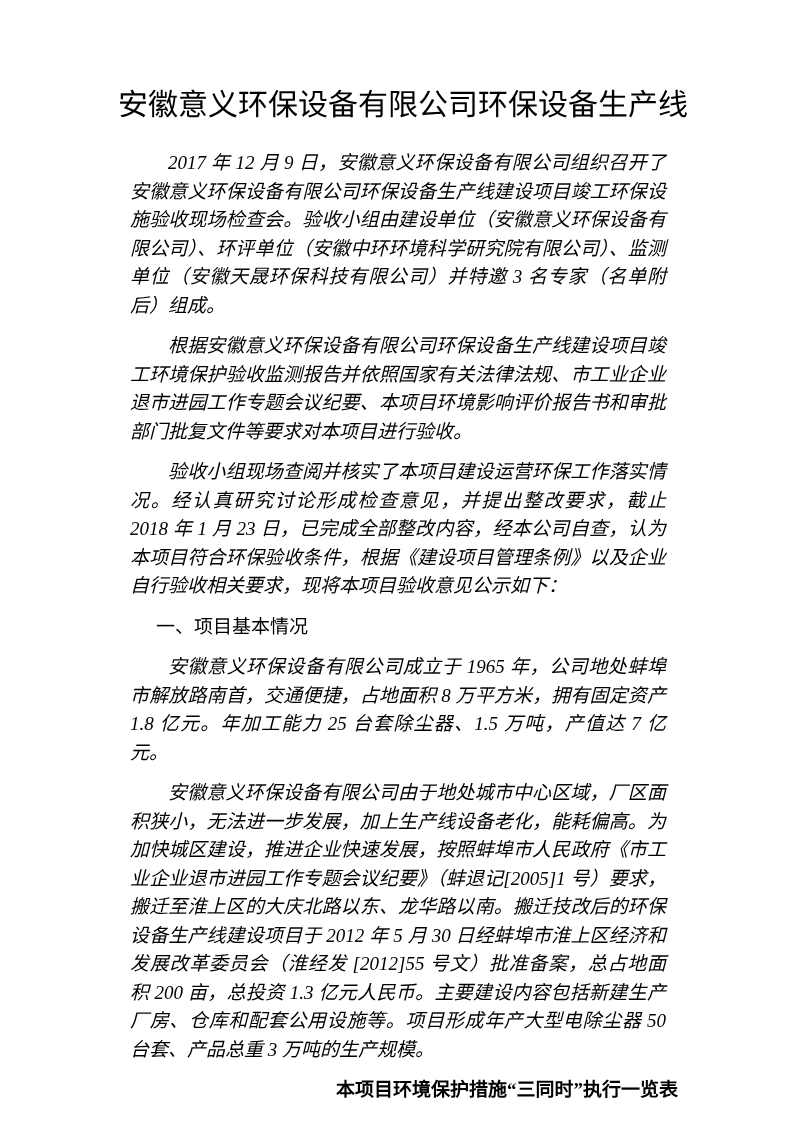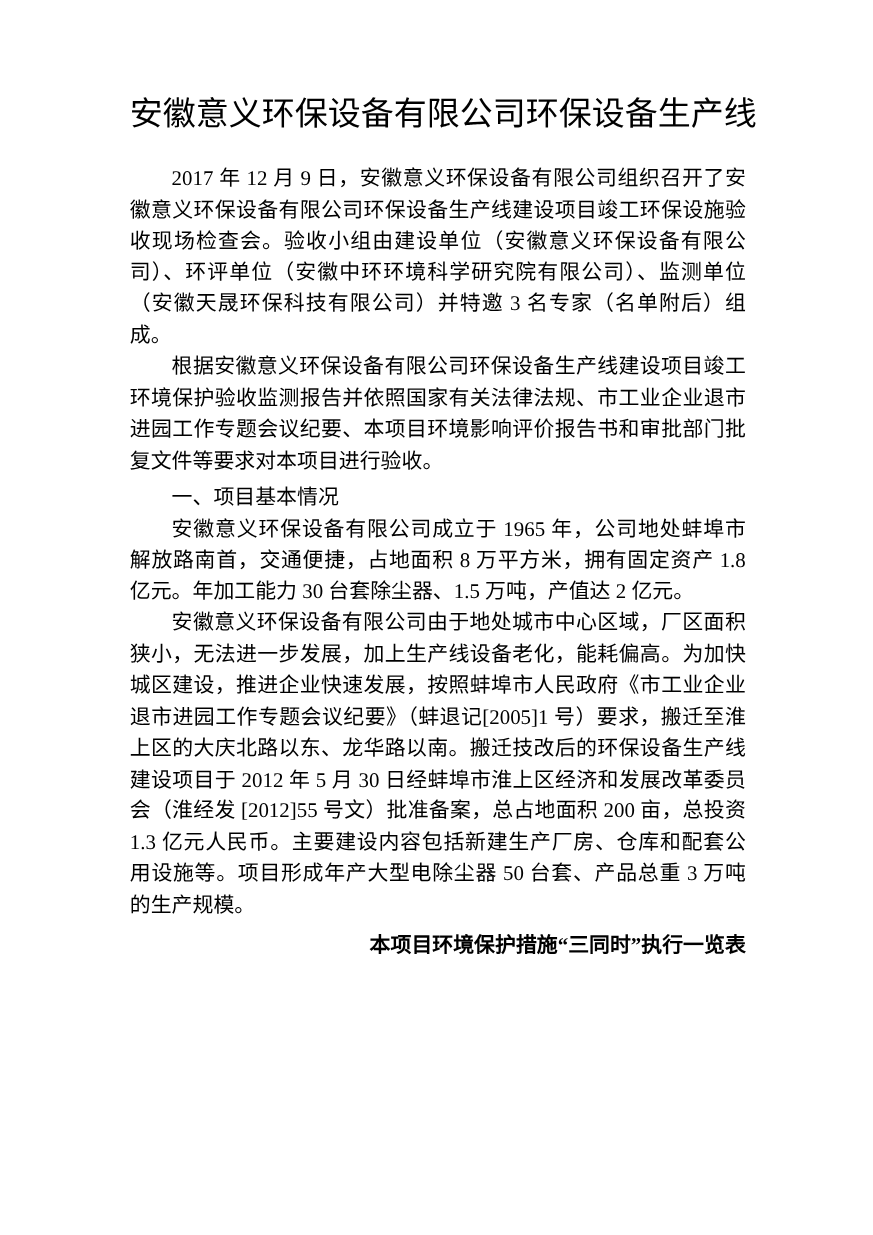--- a/index.html
+++ b/index.html
@@ -28,26 +28,27 @@
     line-height: 41px;
     font-weight: normal;
     text-align: center;
     font-family: "Liberation Serif", "DejaVu Serif", serif;
   }
   .doc-title .t-line {
     display: block;
     white-space: nowrap;
   }
   p.body-para {
-    margin: 0;
+    margin: 12px;
     font-size: 19px;
     line-height: 28.5px;
     text-align: justify;
     text-justify: inter-character;
     text-indent: 2em;
+    font-style: italic;
   }
   h2.section-heading {
     margin: 5px 0 0 0;
     font-size: 19px;
     line-height: 28.5px;
     font-weight: normal;
     text-indent: 2em;
     font-family: "Liberation Serif", "DejaVu Serif", serif;
   }
   p.table-caption {
@@ -66,23 +67,24 @@
   <div class="content">
 
     <h1 class="doc-title">
       <span class="t-line">安徽意义环保设备有限公司环保设备生产线</span>
     </h1>
 
     <p class="body-para">2017 年 12 月 9 日，安徽意义环保设备有限公司组织召开了安徽意义环保设备有限公司环保设备生产线建设项目竣工环保设施验收现场检查会。验收小组由建设单位（安徽意义环保设备有限公司）、环评单位（安徽中环环境科学研究院有限公司）、监测单位（安徽天晟环保科技有限公司）并特邀 3 名专家（名单附后）组成。</p>
 
     <p class="body-para">根据安徽意义环保设备有限公司环保设备生产线建设项目竣工环境保护验收监测报告并依照国家有关法律法规、市工业企业退市进园工作专题会议纪要、本项目环境影响评价报告书和审批部门批复文件等要求对本项目进行验收。</p>
 
+    <p class="body-para">验收小组现场查阅并核实了本项目建设运营环保工作落实情况。经认真研究讨论形成检查意见，并提出整改要求，截止 2018 年 1 月 23 日，已完成全部整改内容，经本公司自查，认为本项目符合环保验收条件，根据《建设项目管理条例》以及企业自行验收相关要求，现将本项目验收意见公示如下：</p>
 
     <h2 class="section-heading">一、项目基本情况</h2>
 
-    <p class="body-para">安徽意义环保设备有限公司成立于 1965 年，公司地处蚌埠市解放路南首，交通便捷，占地面积 8 万平方米，拥有固定资产 1.8 亿元。年加工能力 30 台套除尘器、1.5 万吨，产值达 2 亿元。</p>
+    <p class="body-para">安徽意义环保设备有限公司成立于 1965 年，公司地处蚌埠市解放路南首，交通便捷，占地面积 8 万平方米，拥有固定资产 1.8 亿元。年加工能力 25 台套除尘器、1.5 万吨，产值达 7 亿元。</p>
 
     <p class="body-para">安徽意义环保设备有限公司由于地处城市中心区域，厂区面积狭小，无法进一步发展，加上生产线设备老化，能耗偏高。为加快城区建设，推进企业快速发展，按照蚌埠市人民政府《市工业企业退市进园工作专题会议纪要》（蚌退记[2005]1 号）要求，搬迁至淮上区的大庆北路以东、龙华路以南。搬迁技改后的环保设备生产线建设项目于 2012 年 5 月 30 日经蚌埠市淮上区经济和发展改革委员会（淮经发 [2012]55 号文）批准备案，总占地面积 200 亩，总投资 1.3 亿元人民币。主要建设内容包括新建生产厂房、仓库和配套公用设施等。项目形成年产大型电除尘器 50 台套、产品总重 3 万吨的生产规模。</p>
 
     <p class="table-caption">本项目环境保护措施“三同时”执行一览表</p>
 
   </div>
 </div>
 
 </body></html>

